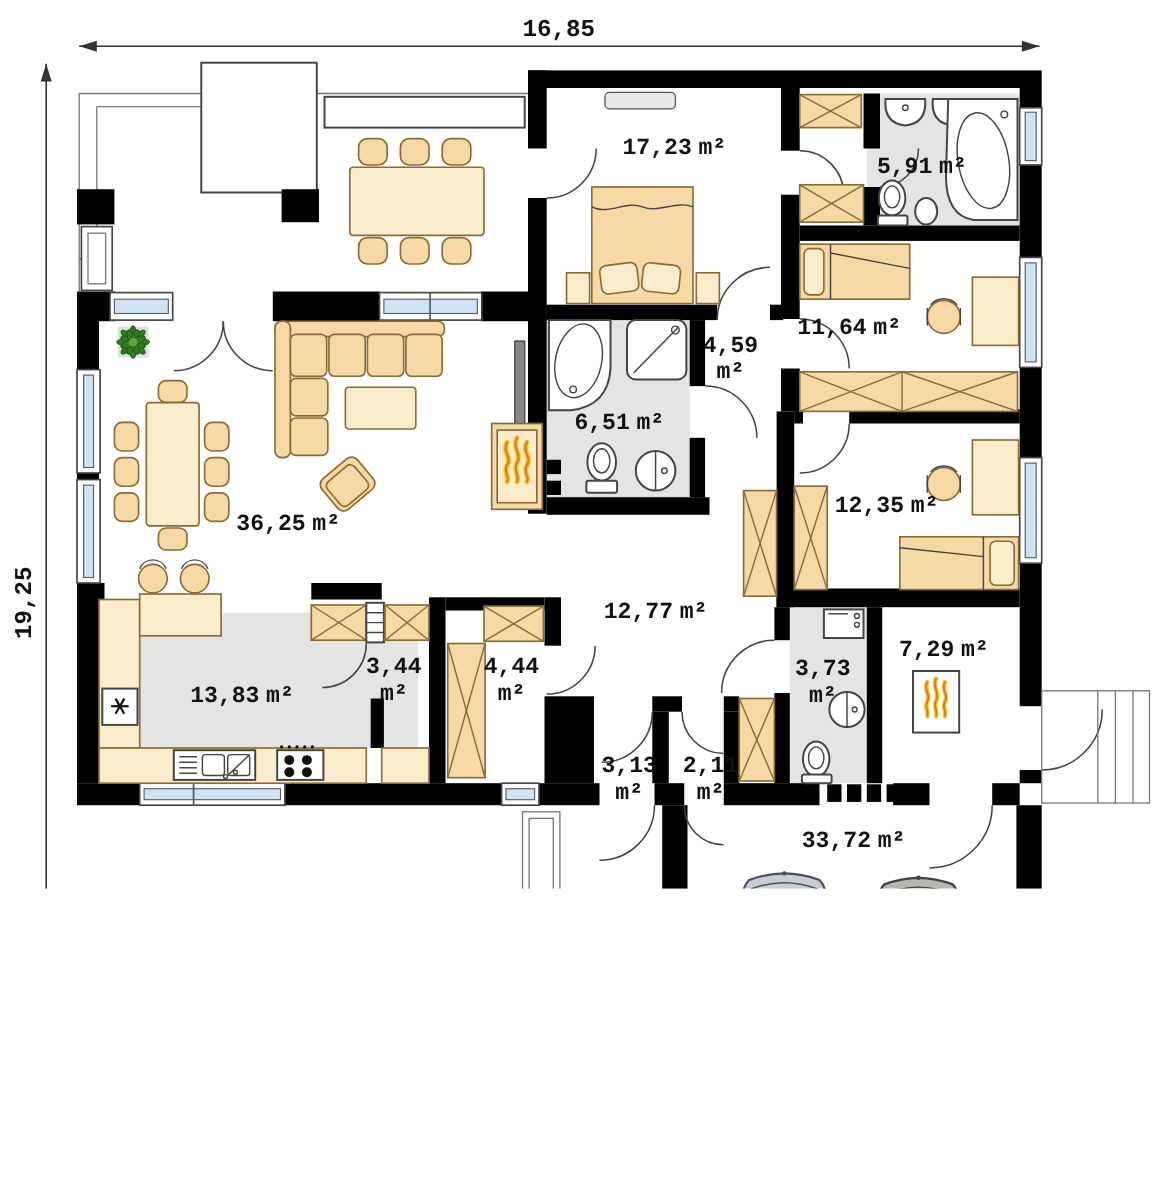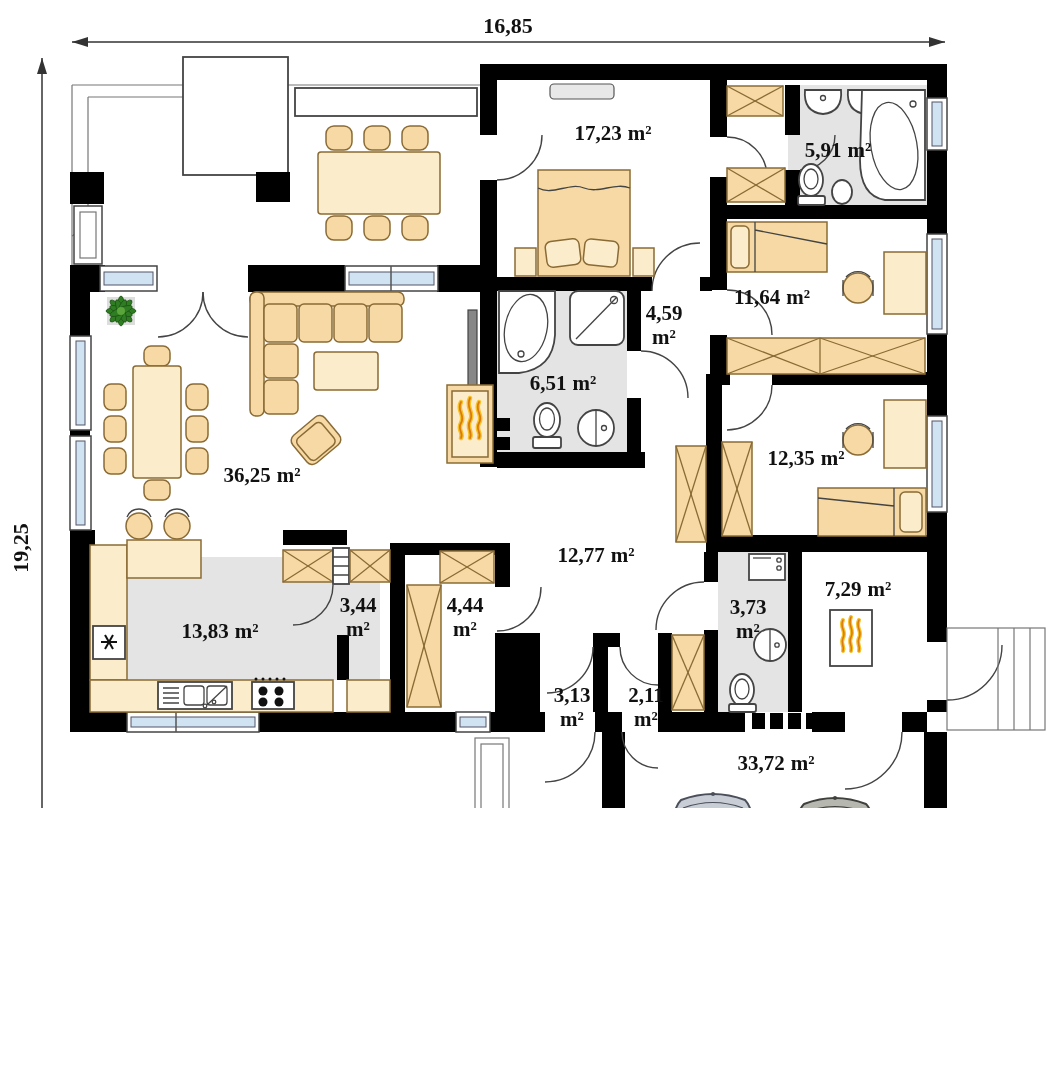--- a/index.html
+++ b/index.html
@@ -1,17 +1,17 @@
 <!DOCTYPE html>
 <html><head>
 <meta charset="utf-8">
 <style>
   html,body{margin:0;padding:0;background:#fff;}
   .stage{position:relative;width:1064px;height:808px;background:#fff;overflow:hidden;
-         font-family:Liberation Serif, serif;}
+         font-family:Liberation Mono, monospace;}
   svg{display:block;}
   .wall{fill:#000;stroke:none;}
   .thin{stroke:#555;stroke-width:1.5;fill:none;}
   .thin2{stroke:#777;stroke-width:1.2;fill:none;}
   .furn{fill:#f6d9a4;stroke:#8a6b35;stroke-width:1.5;}
   .furnl{fill:#fbeccb;stroke:#8a6b35;stroke-width:1.5;}
   .fix{fill:#fff;stroke:#444;stroke-width:1.8;}
   .fixl{stroke:#444;stroke-width:1.3;fill:none;}
   .glass{fill:#cfe3f2;stroke:#556;stroke-width:1;}
   .winf{fill:#fff;stroke:#444;stroke-width:1.5;}

